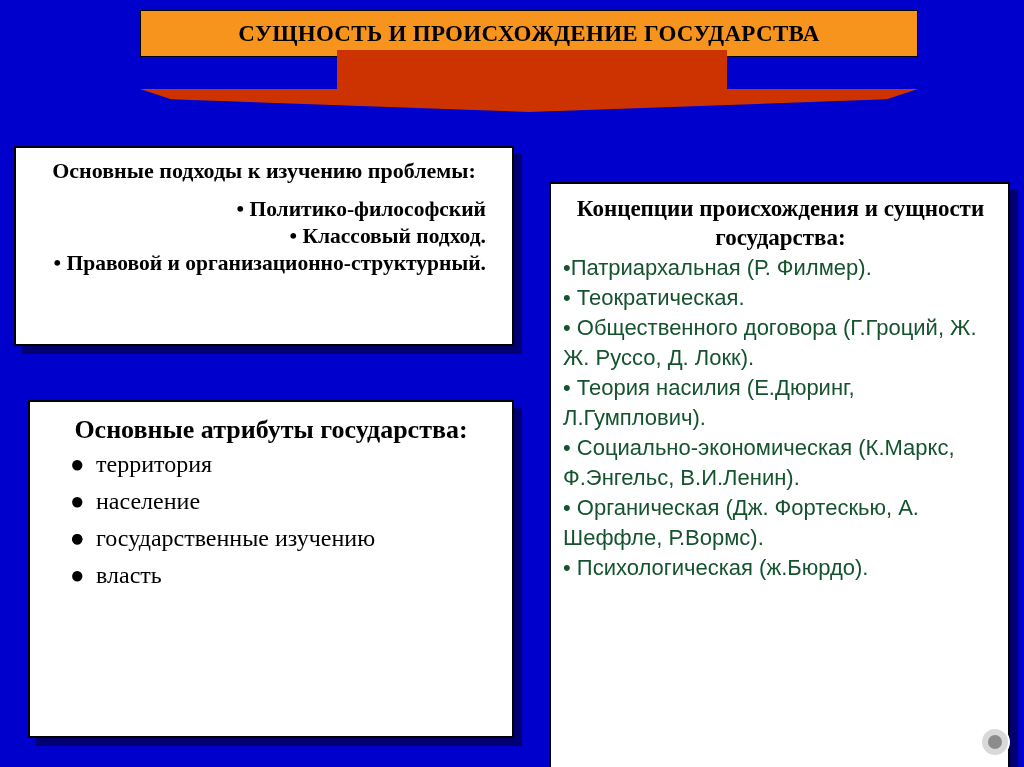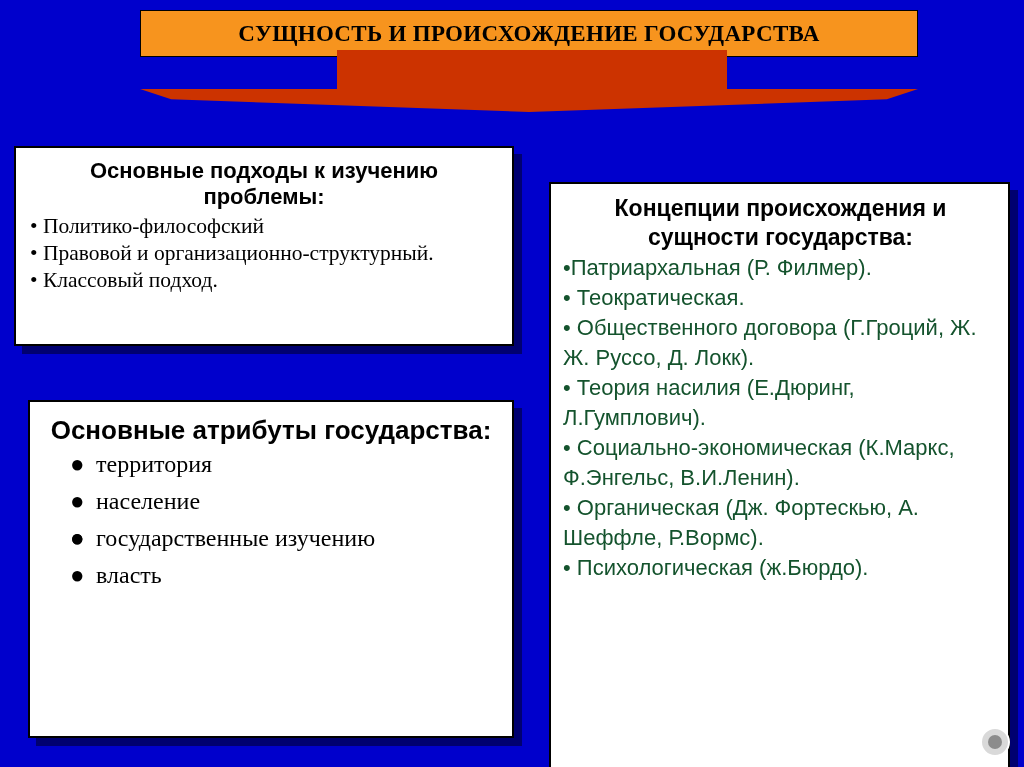--- a/index.html
+++ b/index.html
@@ -67,44 +67,45 @@
   
   .box {
     position: absolute;
     background: #ffffff;
     border: 2px solid #000000;
     box-sizing: border-box;
     box-shadow: 8px 8px 0 rgba(0,0,0,0.45);
   }
 
   .box-heading {
-    font-family: Liberation Sans, sans-serif;
+    font-family: Liberation Serif, serif;
     font-weight: bold;
     text-align: center;
     color: #000000;
   }
 
   
   #box-approaches {
     left: 14px;
     top: 146px;
     width: 500px;
     height: 200px;
     padding: 10px 14px 0 14px;
   }
   #box-approaches .box-heading {
     font-size: 22px;
     line-height: 26px;
     margin-bottom: 3px;
   }
   #box-approaches ul {
     list-style: none;
-    margin: 0;
+    margin: 12px;
     padding: 0;
-    text-align: left;
+    text-align: right;
+    font-weight: bold;
   }
   #box-approaches li {
     font-family: "Liberation Serif", serif;
     font-size: 21.5px;
     line-height: 27px;
     color: #000000;
   }
 
   
   #box-attributes {
@@ -196,22 +197,22 @@
 
 <div class="ribbon-wrap">
   <div class="ribbon-center"></div>
   <div class="ribbon-tail"></div>
 </div>
 
 <div class="box" id="box-approaches">
   <div class="box-heading">Основные подходы к изучению проблемы:</div>
   <ul>
     <li>• Политико-философский</li>
+    <li>• Классовый подход.</li>
     <li>• Правовой и организационно-структурный.</li>
-    <li>• Классовый подход.</li>
   </ul>
 </div>
 
 <div class="box" id="box-attributes">
   <div class="box-heading">Основные атрибуты государства:</div>
   <ul>
     <li>
       <span class="bullet">●</span>
       <span>территория</span>
     </li>

